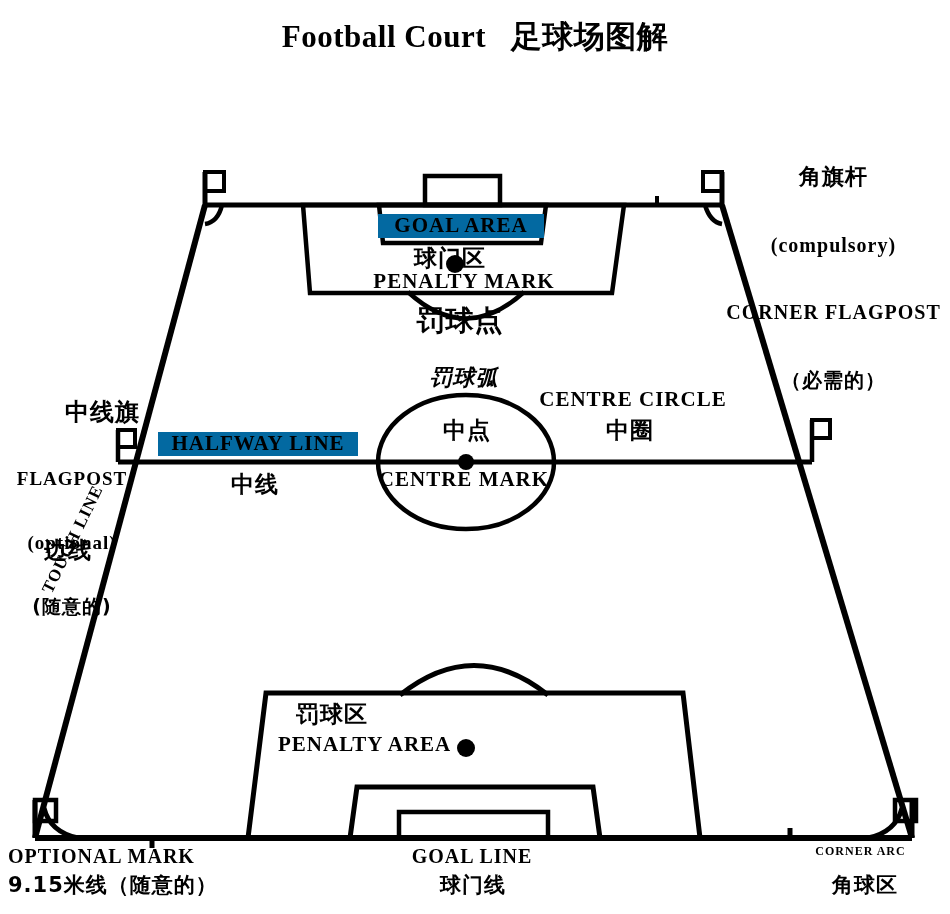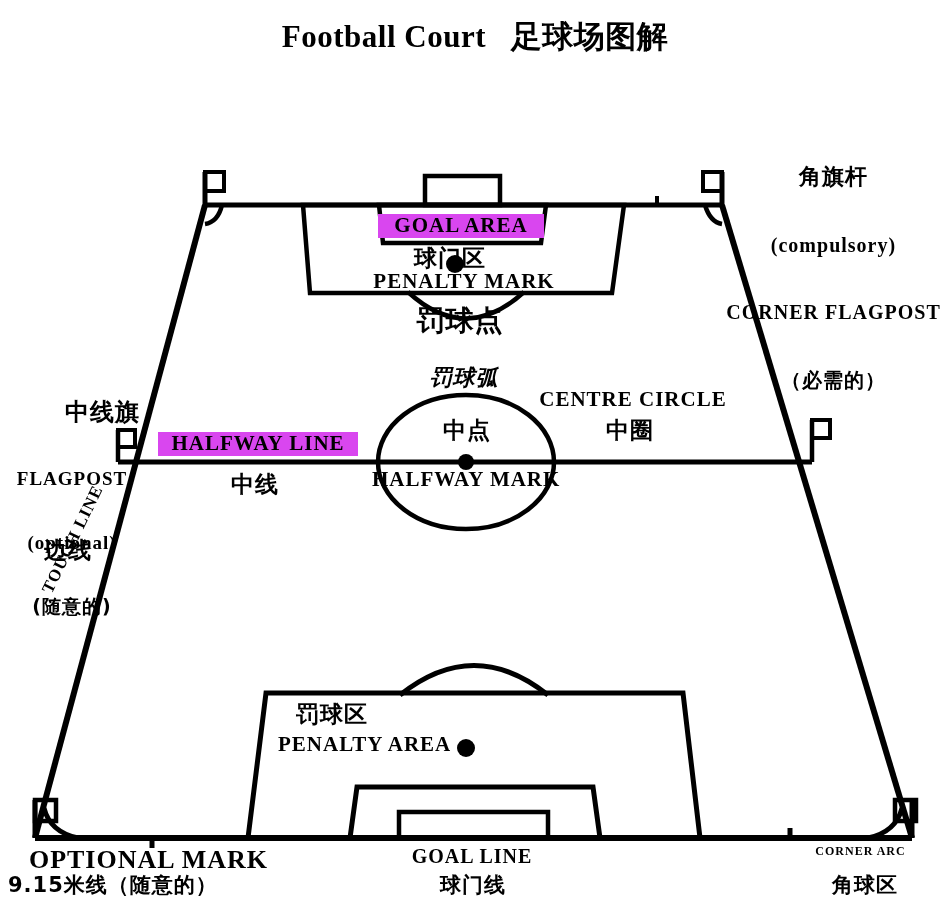--- a/index.html
+++ b/index.html
@@ -50,21 +50,21 @@
     font-family: "Liberation Serif", "DejaVu Serif", serif;
     font-weight: bold;
     letter-spacing: 1px;
   }
   .cn {
     font-family: "DejaVu Sans", "Liberation Sans", sans-serif;
     font-weight: bold;
     letter-spacing: 1px;
   }
   .white-bg {
-    background: #d946ef;
+    background: #0369a1;
   }
   
   #lbl-corner-flagpost { left: 726px; top: 120px; width: 215px; text-align: center; font-size: 20px; }
   #lbl-corner-flagpost .cn.big { font-size: 22px; }
   #lbl-flagpost-opt { left: 4px; top: 356px; width: 136px; text-align: center; font-size: 19px; }
   #lbl-flagpost-opt .cn.big { font-size: 24px; text-align: right; }
   #lbl-goal-area { left: 378px; top: 214px; width: 166px; font-size: 21px; }
   #lbl-goalarea-cn { left: 390px; top: 246px; width: 120px; font-size: 23px; }
   #lbl-penalty-mark { left: 364px; top: 270px; width: 200px; font-size: 21px; }
   #lbl-penalty-dian { left: 404px; top: 305px; width: 112px; font-size: 28px; }
@@ -77,21 +77,21 @@
   #lbl-centre-mark-cn { left: 412px; top: 418px; width: 110px; font-size: 23px; }
   #lbl-centre-mark { left: 372px; top: 468px; width: 184px; font-size: 21px; }
   #lbl-touch-cn { left: 44px; top: 536px; width: 30px; font-size: 23px; line-height: 1.25; }
   #lbl-touch-en {
     left: 38px; top: 588px; width: 130px; font-size: 17px; text-align: left;
     transform: rotate(-64deg);
     transform-origin: 0 0;
   }
   #lbl-penalty-area-cn { left: 296px; top: 702px; width: 120px; font-size: 23px; text-align: left; }
   #lbl-penalty-area { left: 278px; top: 733px; width: 190px; font-size: 21px; text-align: left; }
-  #lbl-optional-mark { left: 8px; top: 845px; width: 260px; text-align: right; font-size: 26px; }
+  #lbl-optional-mark { left: 8px; top: 845px; width: 260px; text-align: left; font-size: 20px; }
   #lbl-optional-mark-cn { left: 8px; top: 874px; width: 300px; text-align: left; font-size: 21px; }
   #lbl-goal-line { left: 392px; top: 845px; width: 160px; font-size: 20px; }
   #lbl-goal-line-cn { left: 408px; top: 874px; width: 130px; font-size: 21px; }
   #lbl-corner-arc { left: 778px; top: 845px; width: 165px; font-size: 12px; }
   #lbl-corner-arc-cn { left: 800px; top: 874px; width: 130px; font-size: 21px; }
 </style>
 </head>
 <body>
 
 <div id="page">
@@ -195,21 +195,21 @@
 
   <div class="lbl cn" id="lbl-penalty-arc-cn">罚球弧</div>
 
   <div class="lbl en" id="lbl-centre-circle">CENTRE CIRCLE</div>
   <div class="lbl cn" id="lbl-centre-circle-cn">中圈</div>
 
   <div class="lbl en white-bg" id="lbl-halfway">HALFWAY LINE</div>
   <div class="lbl cn" id="lbl-halfway-cn">中线</div>
 
   <div class="lbl cn" id="lbl-centre-mark-cn">中点</div>
-  <div class="lbl en" id="lbl-centre-mark">HALFWAY MARK</div>
+  <div class="lbl en" id="lbl-centre-mark">CENTRE MARK</div>
 
   <div class="lbl cn" id="lbl-touch-cn">边线</div>
   <div class="lbl en" id="lbl-touch-en">TOUCH LINE</div>
 
   <div class="lbl cn" id="lbl-penalty-area-cn">罚球区</div>
   <div class="lbl en" id="lbl-penalty-area">PENALTY AREA</div>
 
   <div class="lbl en" id="lbl-optional-mark">OPTIONAL MARK</div>
   <div class="lbl cn" id="lbl-optional-mark-cn">9.15米线（随意的）</div>
 

